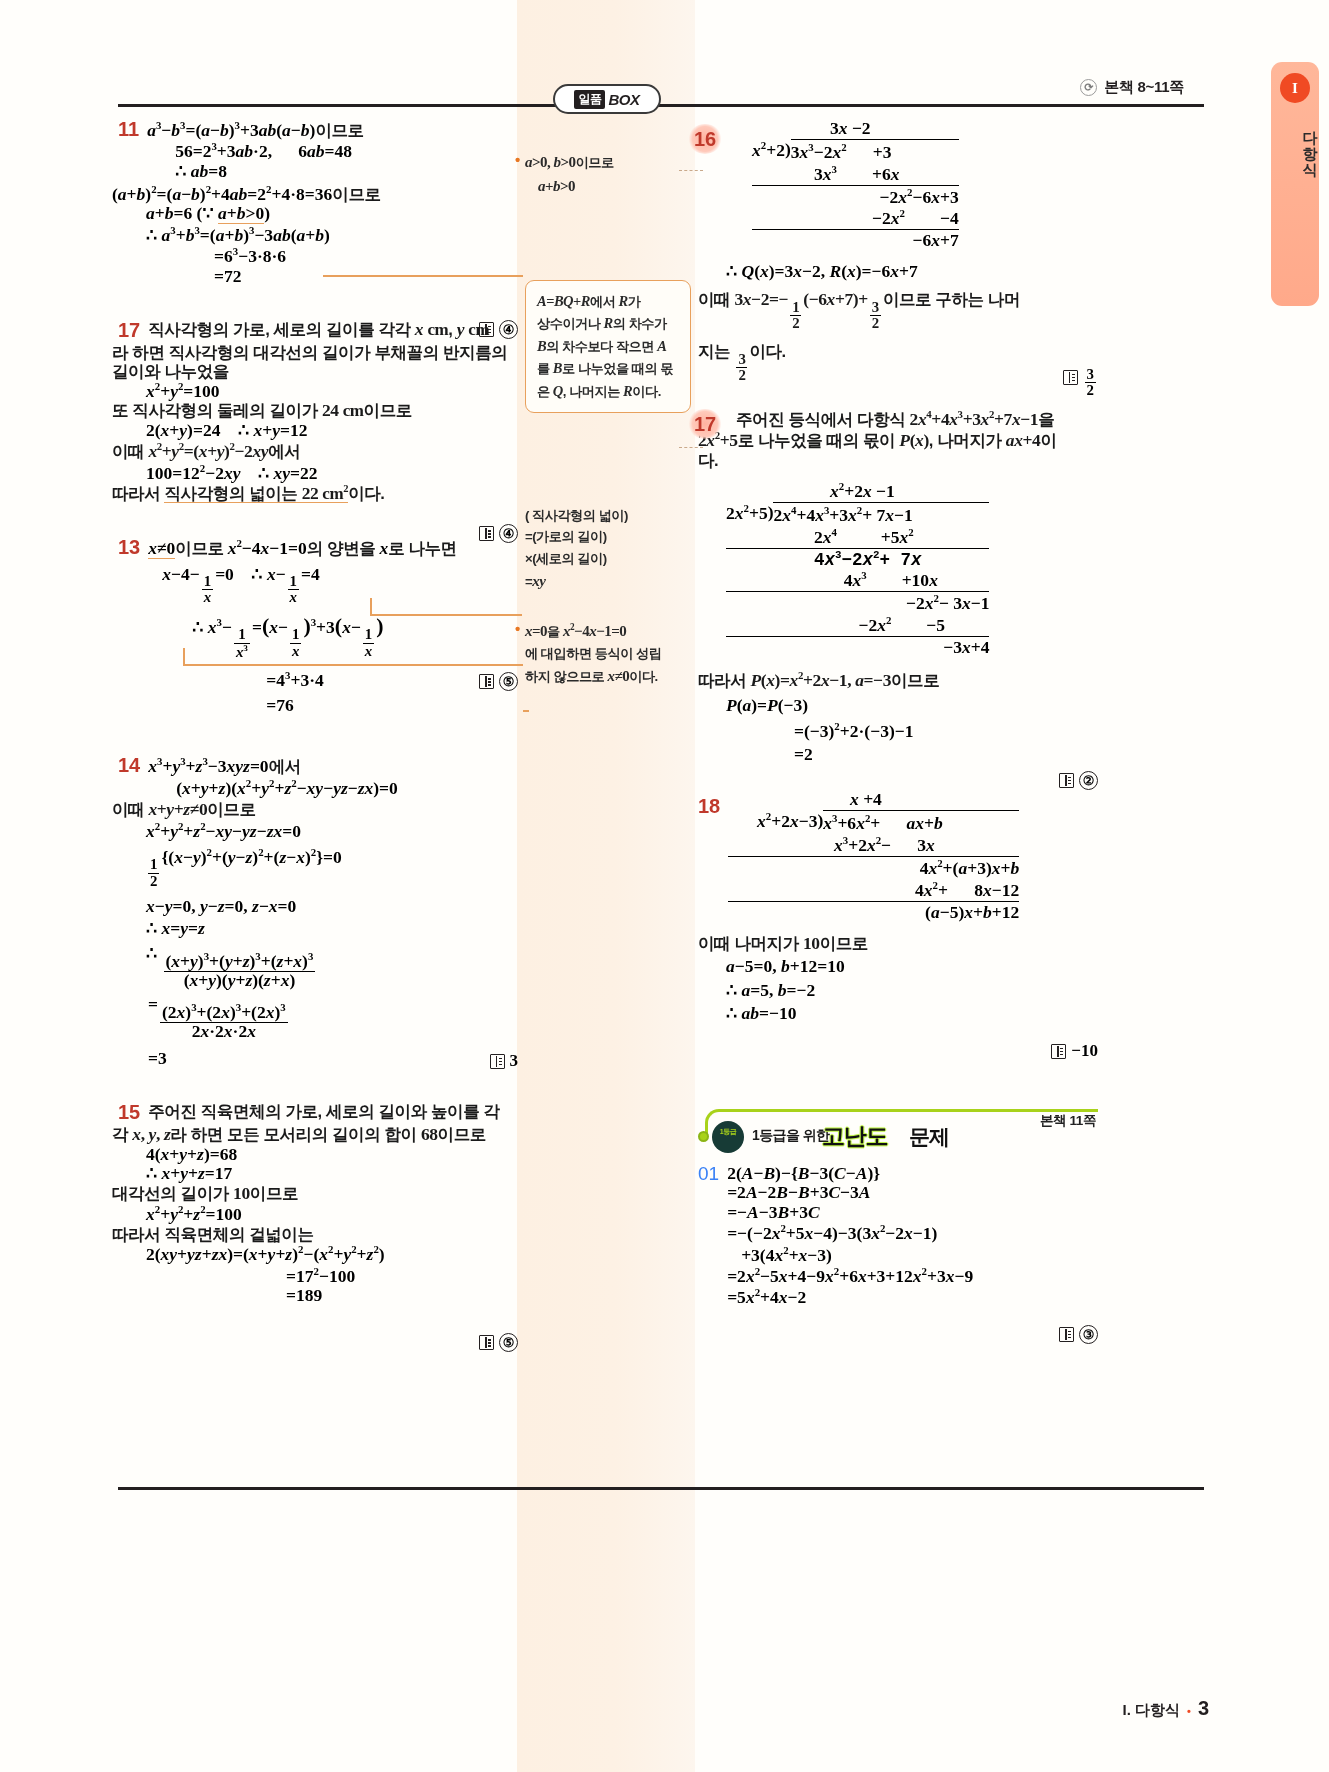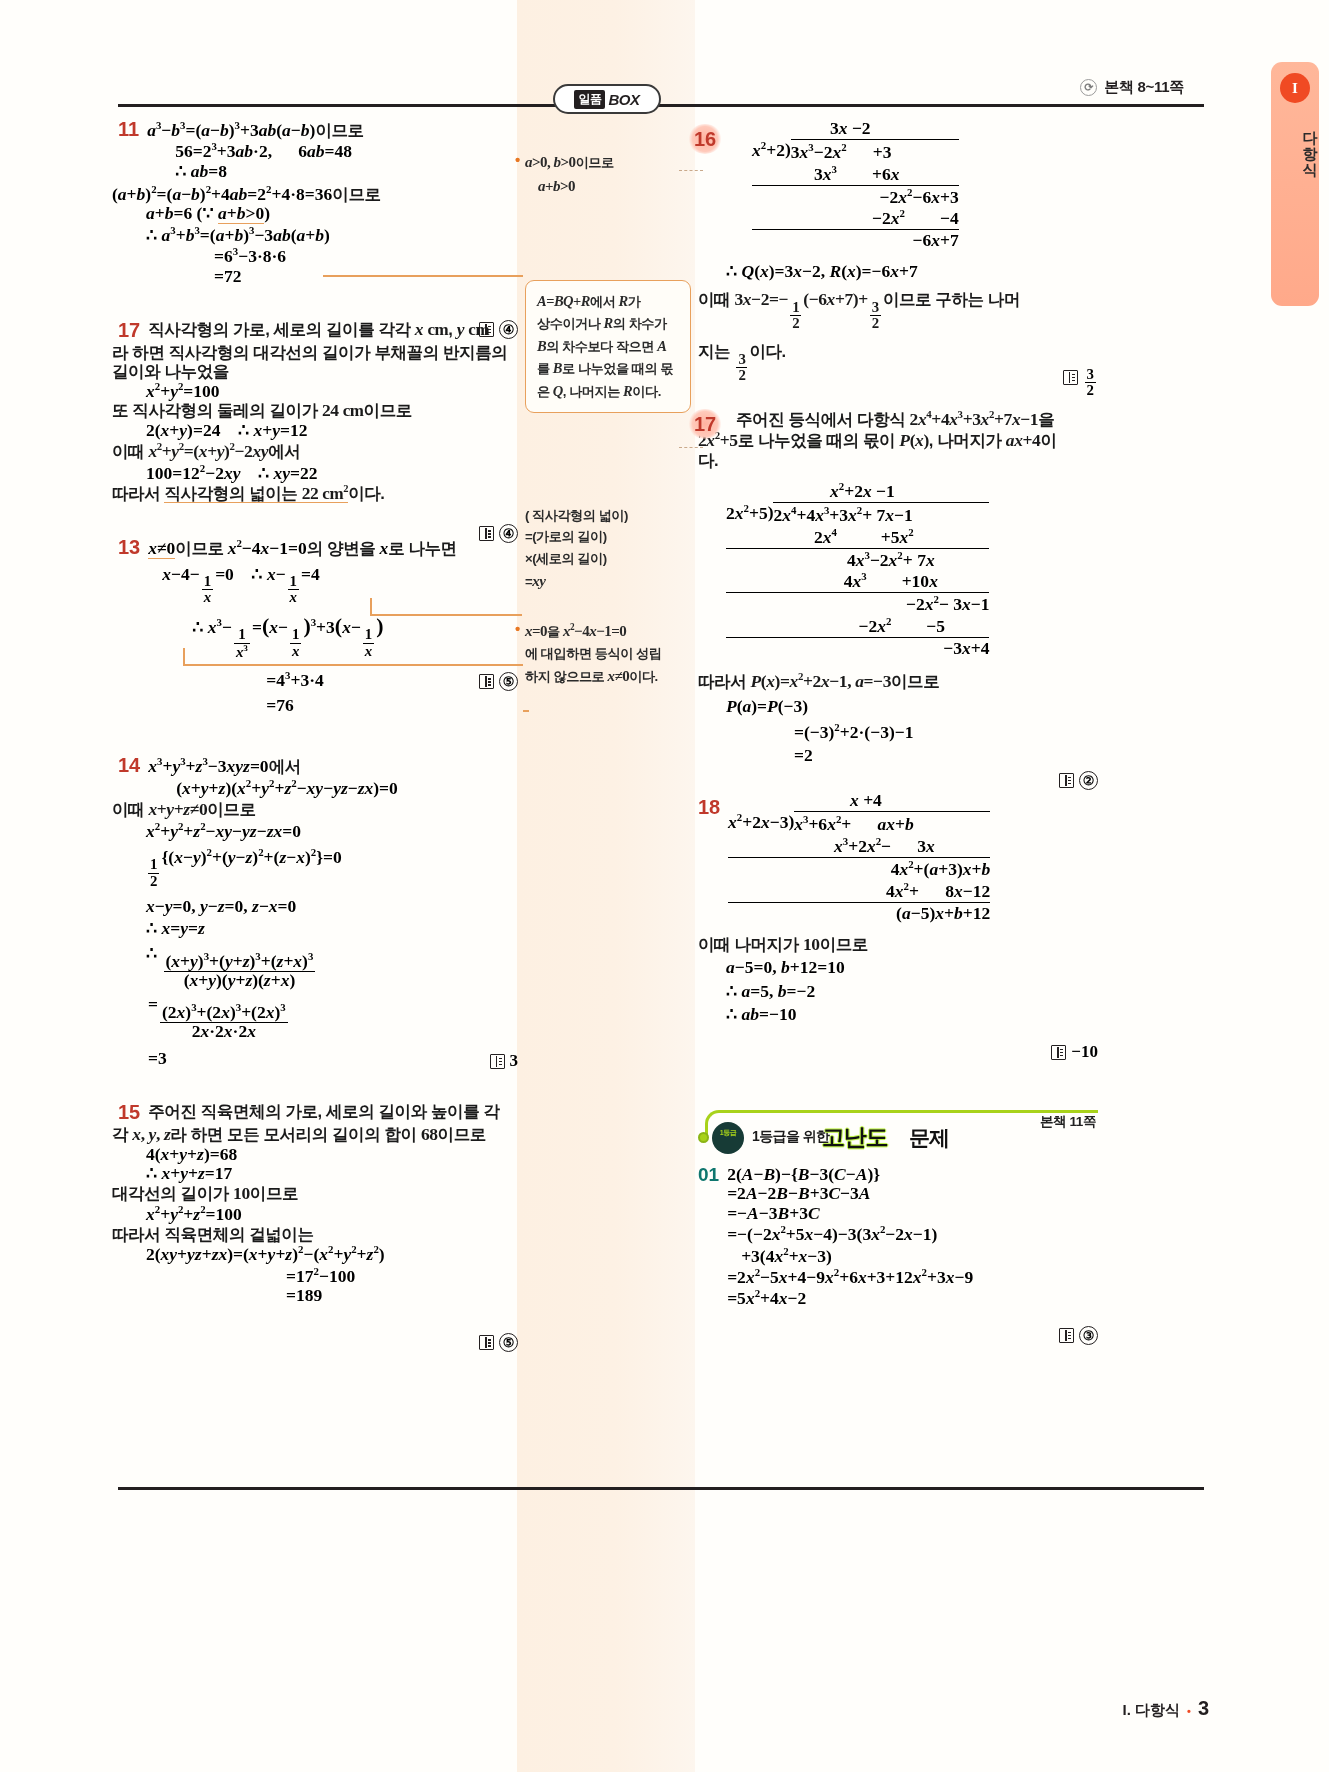--- a/index.html
+++ b/index.html
@@ -220,21 +220,21 @@
   .hard-banner .t3{
     position:absolute; left:211px; top:20px;
     font-family:"Liberation Sans",sans-serif; font-size:21px; font-weight:800; color:#111;
     letter-spacing:-1px;
   }
   .hard-banner .ref{
     position:absolute; right:2px; top:9px;
     font-family:"Liberation Sans",sans-serif; font-size:13.5px; font-weight:700; color:#222;
     letter-spacing:-0.4px;
   }
-  .qnum-green { color:#0f766e; font-family:"Liberation Sans",sans-serif; font-weight:700; font-size:19px;}
+  .qnum-green { color:#3b82f6; font-family:"Liberation Sans",sans-serif; font-weight:400; font-size:19px;}
 
   .hl-ul { border-bottom: 1.6px solid #e8a05c; }
 </style>
 </head>
 <body>
 
 <div class="page">
 
   <div class="center-band"></div>
 
@@ -440,42 +440,42 @@
       <span class="ln kr"><span class="eq">2<i>x</i><sup class="e">2</sup>+5</span>로 나누었을 때의 몫이 <span class="eq"><i>P</i>(<i>x</i>)</span>, 나머지가 <span class="eq"><i>ax</i>+4</span>이</span>
       <span class="ln kr">다.</span>
 
       <div class="ld" style="margin-left:28px; margin-top:10px;">
         <div class="eq" style="padding-left:104px;"><i>x</i><sup class="e">2</sup>+2<i>x</i> −1</div>
         <div class="eq" style="display:flex;">
           <span>2<i>x</i><sup class="e">2</sup>+5</span><span>)</span>
           <span class="ovl" style="min-width:216px;">2<i>x</i><sup class="e">4</sup>+4<i>x</i><sup class="e">3</sup>+3<i>x</i><sup class="e">2</sup>+ 7<i>x</i>−1</span>
         </div>
         <div class="eq" style="padding-left:88px;">2<i>x</i><sup class="e">4</sup>          +5<i>x</i><sup class="e">2</sup></div>
-        <div class="eq ul" style="padding-left:88px; min-width:238px; text-align:center;">4<i>x</i><sup class="e">3</sup>−2<i>x</i><sup class="e">2</sup>+ 7<i>x</i>&nbsp;&nbsp;&nbsp;&nbsp;&nbsp;</div>
+        <div class="eq ul" style="padding-left:88px; min-width:238px; text-align:left;font-family:Liberation Mono, monospace;">4<i>x</i><sup class="e">3</sup>−2<i>x</i><sup class="e">2</sup>+ 7<i>x</i>&nbsp;&nbsp;&nbsp;&nbsp;&nbsp;</div>
         <div class="eq" style="padding-left:88px; min-width:238px; text-align:center;">4<i>x</i><sup class="e">3</sup>        +10<i>x</i>&nbsp;&nbsp;&nbsp;&nbsp;&nbsp;</div>
         <div class="eq ul" style="padding-left:88px; min-width:238px; text-align:right;">−2<i>x</i><sup class="e">2</sup>− 3<i>x</i>−1</div>
         <div class="eq" style="padding-left:88px; min-width:238px; text-align:center;">−2<i>x</i><sup class="e">2</sup>        −5</div>
         <div class="eq ul" style="padding-left:88px; min-width:238px; text-align:right;">−3<i>x</i>+4</div>
       </div>
 
       <span class="ln kr" style="margin-top:12px;">따라서 <span class="eq"><i>P</i>(<i>x</i>)=<i>x</i><sup class="e">2</sup>+2<i>x</i>−1, <i>a</i>=−3</span>이므로</span>
       <span class="eq ln ind1" style="margin-top:8px;"><i>P</i>(<i>a</i>)=<i>P</i>(−3)</span>
       <span class="eq ln ind3" style="margin-top:6px;">=(−3)<sup class="e">2</sup>+2·(−3)−1</span>
       <span class="eq ln ind3" style="margin-top:6px;">=2</span>
       <div class="ans" style="top:362px;">
         <span class="bookico"></span>
         <span class="circnum">②</span>
       </div>
     </div>
 
     <div class="sol" style="margin-bottom:20px;">
       <span class="qnum" style="position:absolute;left:0;top:6px;">18</span>
       <div class="ld" style="margin-left:30px;">
         <div class="eq" style="padding-left:122px;"><i>x</i> +4</div>
-        <div class="eq" style="display:flex;">
+        <div class="eq" style="display:flex;margin-left:29px;">
           <span><i>x</i><sup class="e">2</sup>+2<i>x</i>−3</span><span>)</span>
           <span class="ovl" style="min-width:196px;"><i>x</i><sup class="e">3</sup>+6<i>x</i><sup class="e">2</sup>+      <i>ax</i>+<i>b</i></span>
         </div>
         <div class="eq" style="padding-left:106px;"><i>x</i><sup class="e">3</sup>+2<i>x</i><sup class="e">2</sup>−      3<i>x</i></div>
         <div class="eq ul" style="padding-left:106px; min-width:218px; text-align:right;">4<i>x</i><sup class="e">2</sup>+(<i>a</i>+3)<i>x</i>+<i>b</i></div>
         <div class="eq" style="padding-left:106px; min-width:218px; text-align:right;">4<i>x</i><sup class="e">2</sup>+      8<i>x</i>−12</div>
         <div class="eq ul" style="padding-left:106px; min-width:218px; text-align:right;">(<i>a</i>−5)<i>x</i>+<i>b</i>+12</div>
       </div>
       <span class="ln kr" style="margin-top:12px;">이때 나머지가 <span class="eq">10</span>이므로</span>
       <span class="eq ln ind1" style="margin-top:6px;"><i>a</i>−5=0, <i>b</i>+12=10</span>

